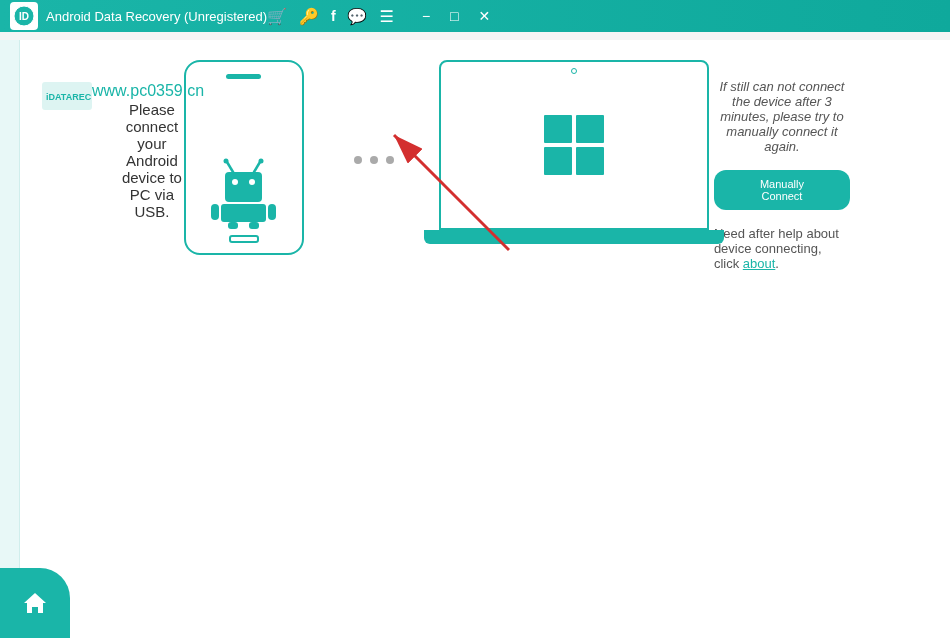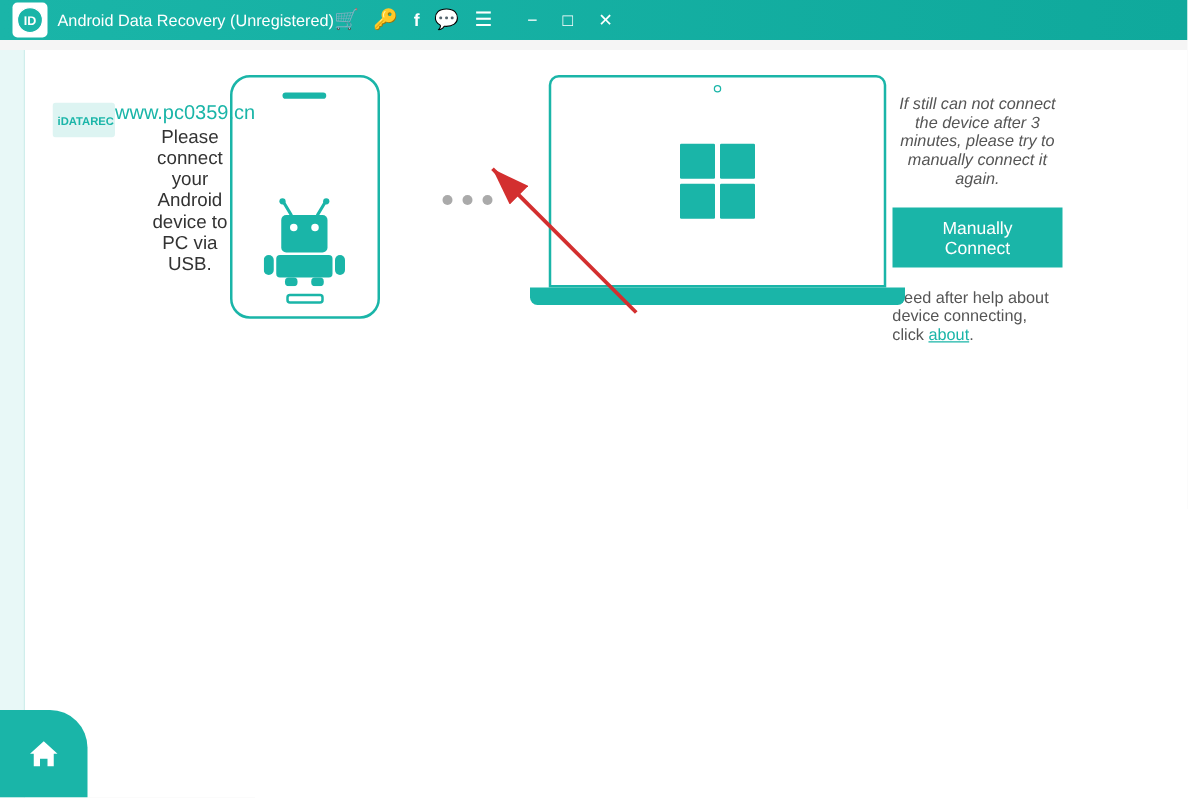--- a/index.html
+++ b/index.html
@@ -238,23 +238,23 @@
       width: 100%;
       max-width: 560px;
       font-style: italic;
     }
 
     .manually-btn {
       background: #1ab5a8;
       color: #fff;
       border: none;
       padding: 8px 36px;
-      font-size: 14px;
+      font-size: 11px;
       cursor: pointer;
-      border-radius: 0;
+      border-radius: 12px;
       margin-bottom: 16px;
       align-self: flex-start;
       margin-left: 0;
     }
 
     .more-help {
       font-size: 13px;
       color: #555;
       text-align: left;
       width: 100%;

